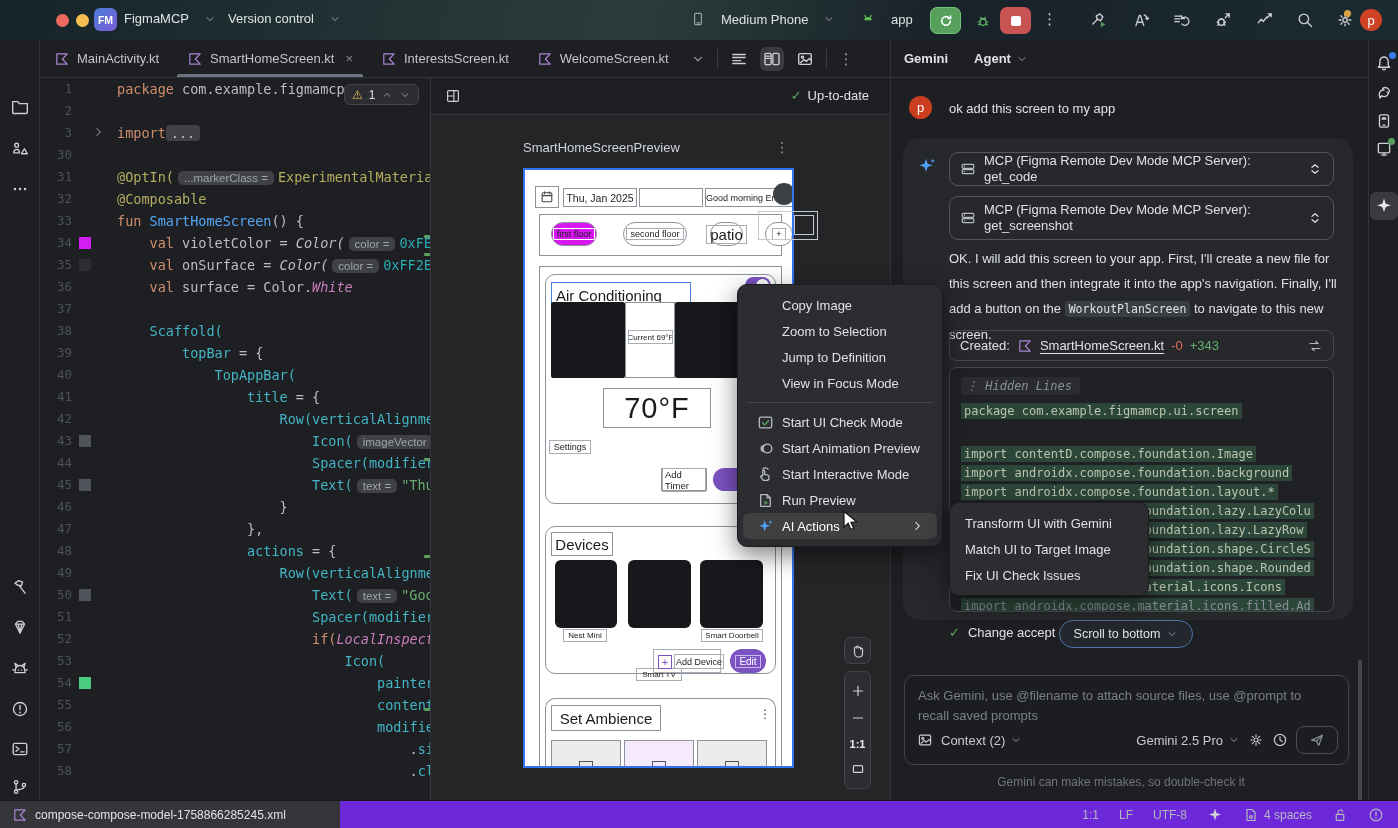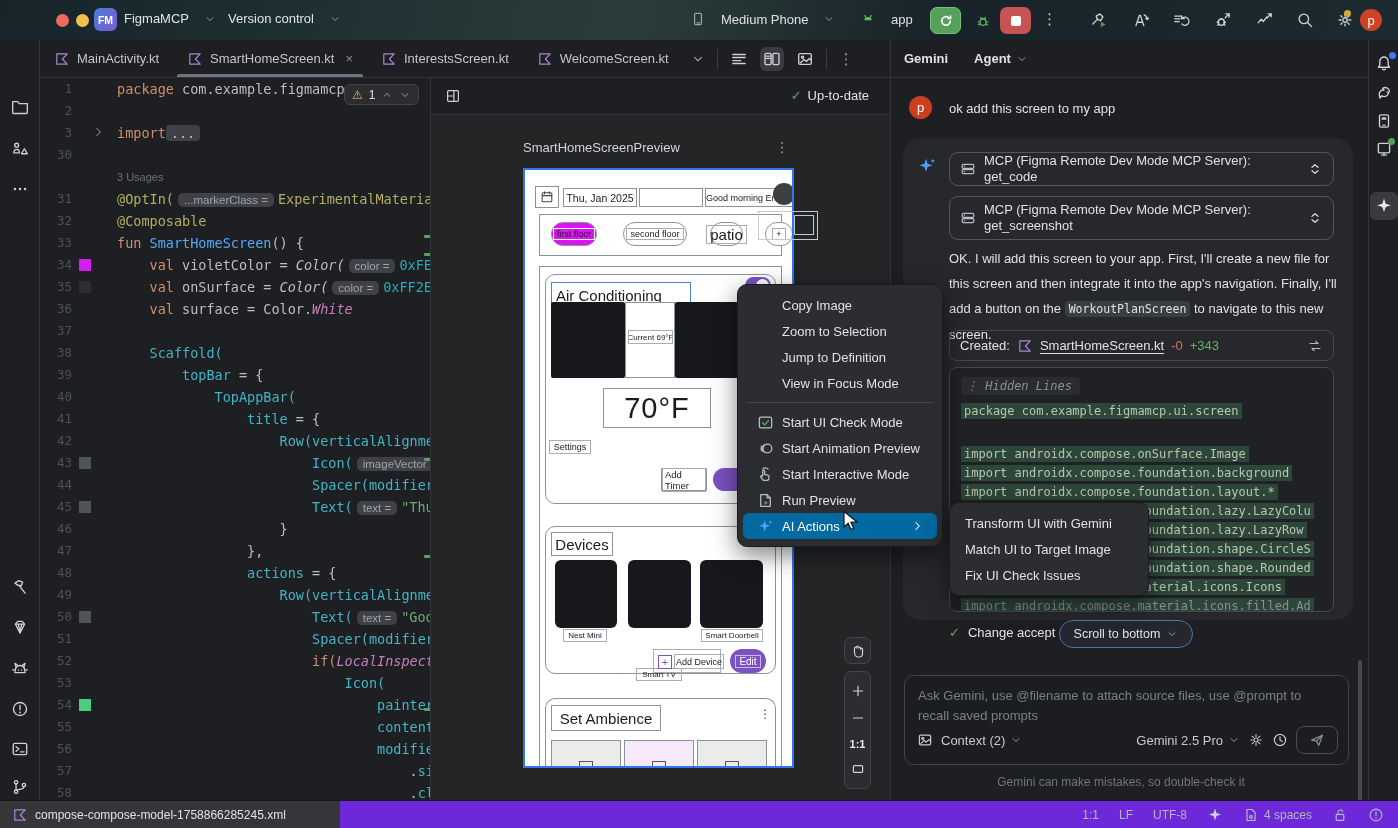--- a/index.html
+++ b/index.html
@@ -70,21 +70,21 @@
   .pillb { position:absolute; border:1px solid #8d939b; border-radius:13px; background:#fff; display:flex; align-items:center; justify-content:center; }
   .sel-overlay { position:absolute; border:1px solid #c5cad1; }
   .zoombar { position:absolute; border:1px solid #43454a; background:#2b2d30; border-radius:7px; color:#ced0d6;
     display:flex; flex-direction:column; align-items:center; }
   
   .menu { position:absolute; background:#2b2d30; border:1px solid #1b1c1f; border-radius:10px;
     box-shadow:0 8px 24px rgba(0,0,0,.5); padding:7px 0; z-index:50; font-size:13px; color:#dfe1e5; }
   .mi { height:26px; display:flex; align-items:center; padding:0 12px 0 14px; position:relative; margin:0 5px; border-radius:6px; }
   .mi .mic { width:17px; height:17px; margin-right:8px; color:#b9bcc3; flex:none; }
   .mi .noic { width:17px; margin-right:8px; flex:none; }
-  .mi.sel { background:#0369a1; color:#fff; }
+  .mi.sel { background:#404040; color:#fff; }
   .msep { height:1px; background:#43454a; margin:6px 8px; }
   .mi .sub-ar { margin-left:auto; width:14px; height:14px; color:inherit; }
   
   .gemini { position:absolute; left:890px; top:40px; width:478px; height:760px; background:#1e1f22; border-left:1px solid #33353a; color:#dfe1e5; }
   .g-head { position:absolute; left:0; top:0; width:478px; height:38px; border-bottom:1px solid #33353a;
     display:flex; align-items:center; gap:26px; padding-left:13px; font-size:13px; font-weight:bold; }
   .g-msg-avatar { position:absolute; left:18px; top:56px; width:23px; height:23px; border-radius:50%; background:#cb3f20;
     color:#fff; display:flex; align-items:center; justify-content:center; font-size:13px; }
   .g-msg { position:absolute; left:58px; top:61px; font-size:13px; }
   .ai-card { position:absolute; left:12px; top:98px; width:450px; height:482px; background:#26282c; border-radius:18px; }
@@ -408,21 +408,20 @@
       <div class="crow"><span class="ln">1</span><span class="ct" style="padding-left:0ch"><span class="tk-k">package</span><span class="tk-p"> com.example.figmamcp.u</span></span><span class="insp-widget"><span style="color:#f2c55c">⚠</span><span>1</span><span class="ic chev" style="transform:rotate(180deg)"><svg viewBox="0 0 16 16">
               <path d="M4 6.2l4 3.8 4-3.8"></path>
             </svg></span><span class="ic chev"><svg viewBox="0 0 16 16">
               <path d="M4 6.2l4 3.8 4-3.8"></path>
             </svg></span></span></div>
       <div class="crow"><span class="ln">2</span><span class="ct" style="padding-left:0ch"></span></div>
       <div class="crow"><span class="ln">3</span><span class="ic fold-ar"><svg viewBox="0 0 16 16">
             <path d="M5.5 4l4 4-4 4"></path>
           </svg></span><span class="ct" style="padding-left:0ch"><span class="tk-k">import</span><span class="tk-fp">...</span></span></div>
       <div class="crow"><span class="ln">30</span><span class="ct" style="padding-left:0ch"></span></div>
-      <div class="crow"><span class="ct usages">3 Usages</span></div>
       <div class="crow"><span class="ln">31</span><span class="ct" style="padding-left:0ch"><span class="tk-a">@OptIn(</span><span class="tk-h">...markerClass =</span><span class="tk-a">ExperimentalMateria</span></span></div>
       <div class="crow"><span class="ln">32</span><span class="ct" style="padding-left:0ch"><span class="tk-a">@Composable</span></span></div>
       <div class="crow"><span class="ln">33</span><span class="ct" style="padding-left:0ch"><span class="tk-k">fun </span><span class="tk-fn">SmartHomeScreen</span><span class="tk-p">() {</span></span></div>
       <div class="crow"><span class="ln">34</span><span class="sw" style="background:#d31ef2"></span><span class="ct" style="padding-left:4ch"><span class="tk-k">val </span><span class="tk-p">violetColor = </span><span class="tk-i">Color(</span><span class="tk-h">color =</span><span class="tk-n">0xFEB</span></span></div>
       <div class="crow"><span class="ln">35</span><span class="sw" style="background:#2e2e32"></span><span class="ct" style="padding-left:4ch"><span class="tk-k">val </span><span class="tk-p">onSurface = </span><span class="tk-i">Color(</span><span class="tk-h">color =</span><span class="tk-n">0xFF2E2</span></span></div>
       <div class="crow"><span class="ln">36</span><span class="ct" style="padding-left:4ch"><span class="tk-k">val </span><span class="tk-p">surface = Color.</span><span class="tk-pr">White</span></span></div>
       <div class="crow"><span class="ln">37</span><span class="ct" style="padding-left:0ch"></span></div>
       <div class="crow"><span class="ln">38</span><span class="ct" style="padding-left:4ch"><span class="tk-c">Scaffold(</span></span></div>
       <div class="crow"><span class="ln">39</span><span class="ct" style="padding-left:8ch"><span class="tk-c">topBar</span><span class="tk-p"> = {</span></span></div>
       <div class="crow"><span class="ln">40</span><span class="ct" style="padding-left:12ch"><span class="tk-c">TopAppBar(</span></span></div>
@@ -663,21 +662,21 @@
       <span style="color:#63b06d">+343</span>
       <span class="ic" style="margin-left:auto;color:#b9bcc3">
           <svg viewBox="0 0 16 16">
             <path d="M3 5.5h8M11 5.5L8.8 3.3M13 10.5H5M5 10.5l2.2 2.2"></path>
           </svg>
         </span>
     </div>
     <div class="code-block" id="gcode">
       <span class="hidden-lines">⋮ <i>Hidden Lines</i></span>
     <div class="gline" style="top: 36px;"><span>package com.example.figmamcp.ui.screen</span></div>
-        <div class="gline" style="top: 79px;"><span>import androidx.compose.onSurface.Image</span></div>
+        <div class="gline" style="top: 79px;"><span>import contentD.compose.foundation.Image</span></div>
         <div class="gline" style="top: 98px;"><span>import androidx.compose.foundation.background</span></div>
         <div class="gline" style="top: 117px;"><span>import androidx.compose.foundation.layout.*</span></div>
         <div class="gline" style="top: 136px;"><span>import androidx.compose.foundation.lazy.LazyColu</span></div>
         <div class="gline" style="top: 155px;"><span>import androidx.compose.foundation.lazy.LazyRow</span></div>
         <div class="gline" style="top: 174px;"><span>import androidx.compose.foundation.shape.CircleS</span></div>
         <div class="gline" style="top: 193px;"><span>import androidx.compose.foundation.shape.Rounded</span></div>
         <div class="gline" style="top: 212px;"><span>import androidx.compose.material.icons.Icons</span></div>
         <div class="gline dim" style="top: 231px;"><span>import androidx.compose.material.icons.filled.Ad</span></div>
       </div>
     <div class="chg-row">

